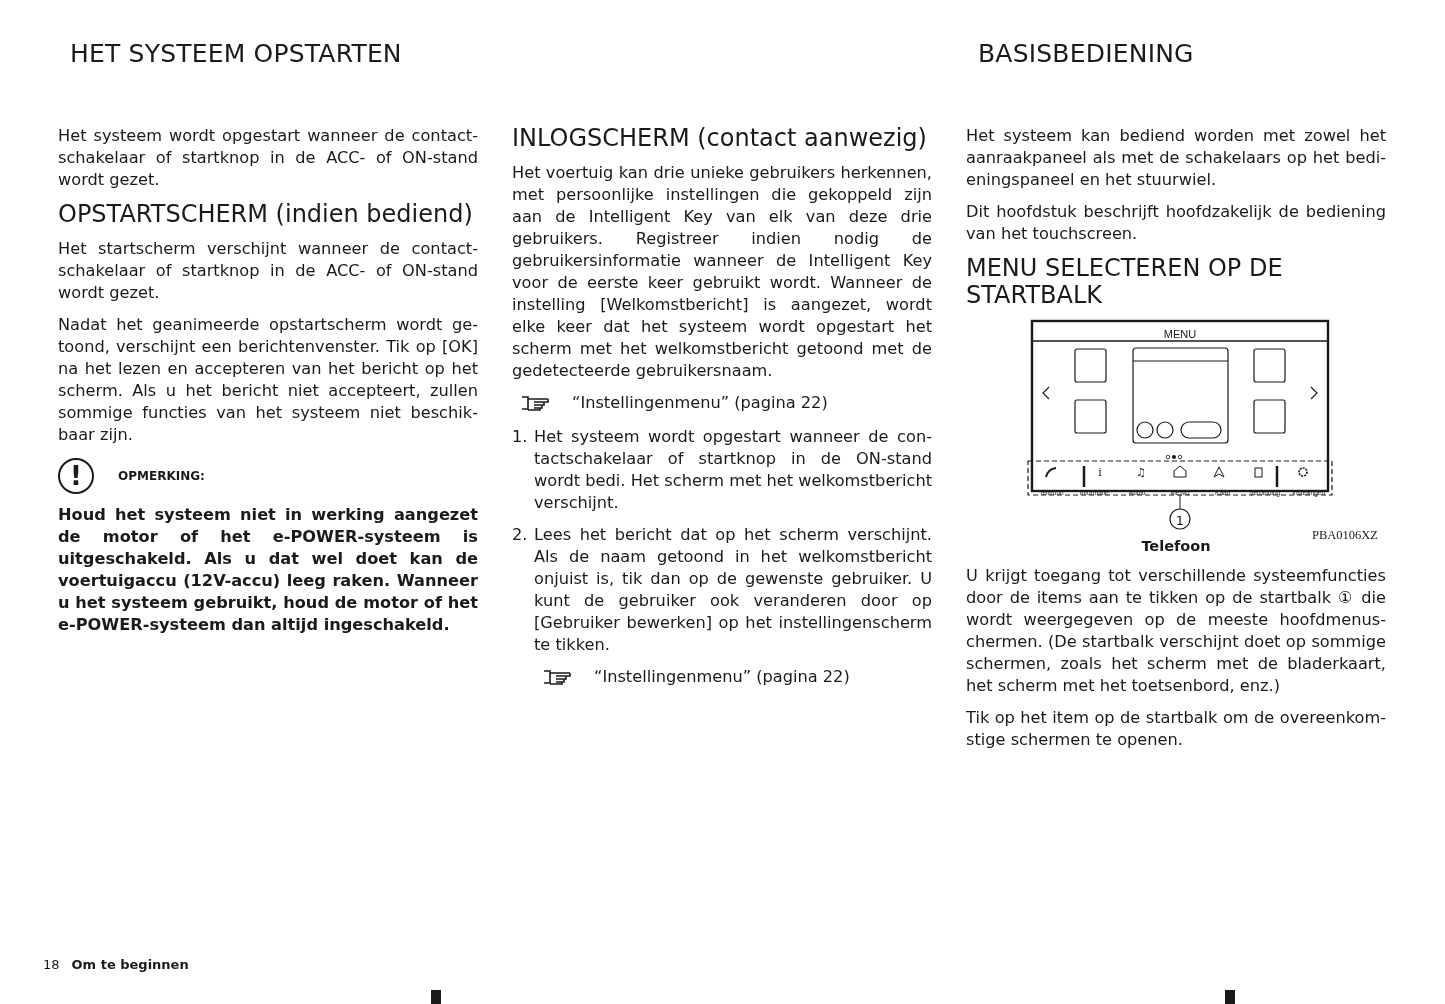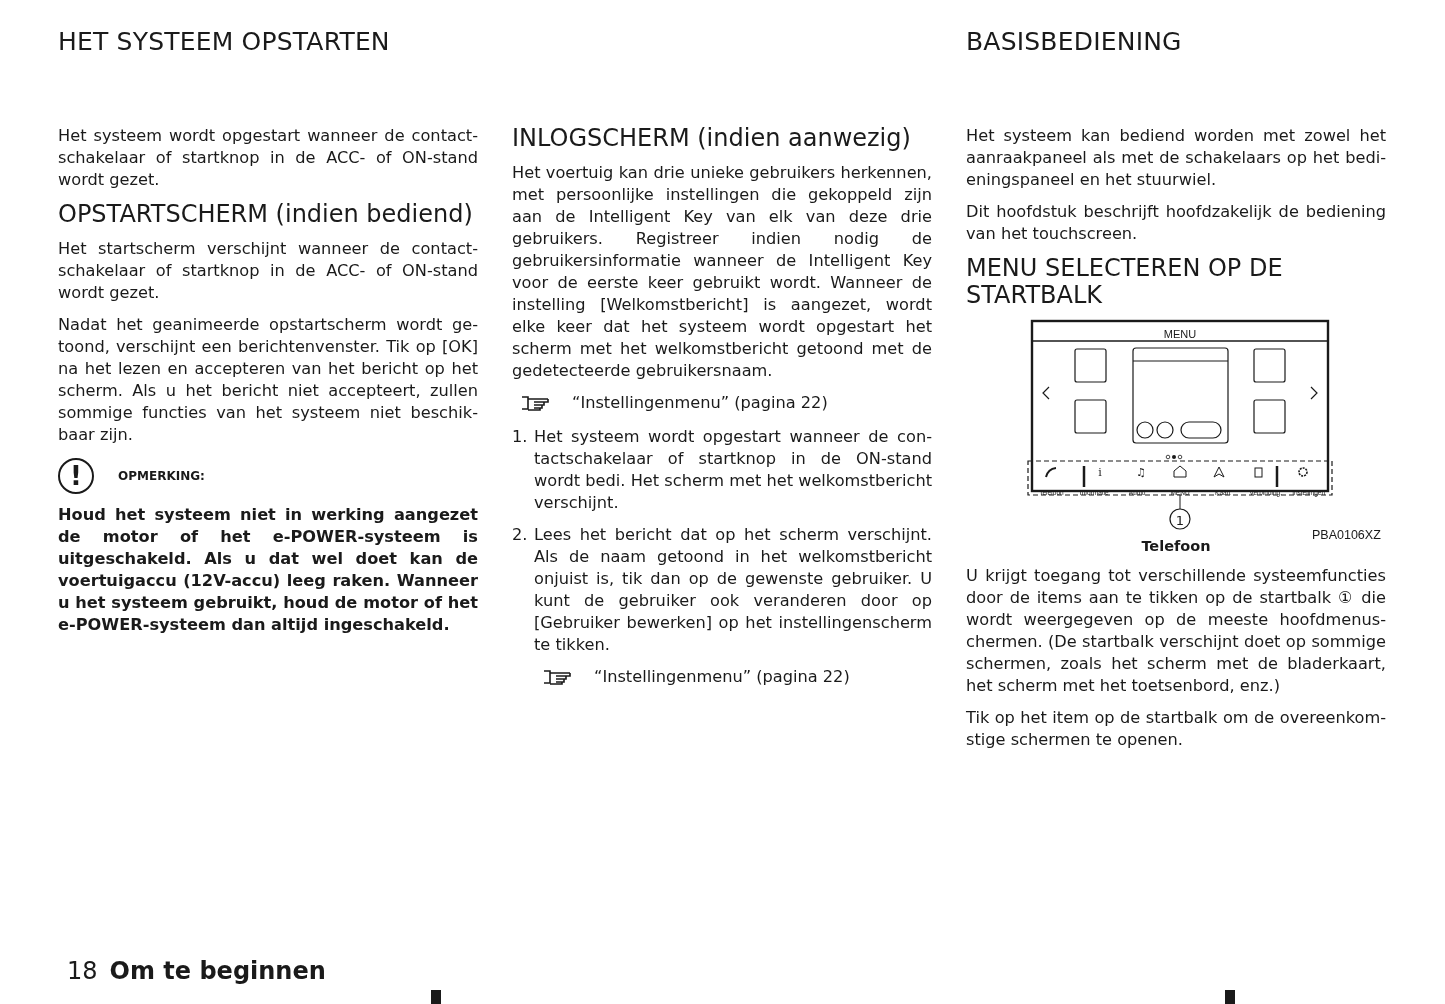--- a/index.html
+++ b/index.html
@@ -1,36 +1,36 @@
 <!DOCTYPE html>
 <html><head>
 <meta charset="utf-8">
 <style>
   html, body { margin:0; padding:0; background:#ffffff; }
   body { width:1445px; height:1004px; position:relative; overflow:hidden;
          font-family:"DejaVu Sans", sans-serif; color:#1a1a1a; }
-  .hdr { position:absolute; top:27px; font-size:25px; font-weight:normal; letter-spacing:0.2px; margin:0;text-align:center; }
+  .hdr { position:absolute; top:27px; font-size:25px; font-weight:normal; letter-spacing:0.2px; margin:12px;text-align:center; }
   .col { position:absolute; top:125px; width:420px; font-size:16.2px; line-height:22px; }
   .col p { margin:0 0 10px 0; text-align:justify; }
   .col h2 { margin:6px 0 10px 0; font-size:24px; line-height:27px; font-weight:normal; }
   .note-head { display:flex; align-items:center; margin:12px 0 10px 0; }
   .note-icon { width:36px; height:36px; border:2.6px solid #1a1a1a; border-radius:50%; box-sizing:border-box;
                display:flex; align-items:center; justify-content:center; font-weight:bold; font-size:26px; margin-right:24px; }
   .note-title { font-weight:bold; font-size:12px; }
   .note-body { font-weight:bold; text-align:justify; }
   .ref { display:flex; align-items:center; margin:10px 0 12px 8px; }
   .ref svg { margin-right:20px; }
   .ref.indent { margin-left:30px; }
   ol { margin:0; padding:0; list-style:none; }
   ol li { display:flex; margin-bottom:10px; }
   ol li .num { width:22px; flex:0 0 22px; }
   ol li .txt { text-align:justify; flex:1; }
   .figure { position:relative; width:360px; height:230px; margin:8px 0 6px 58px; }
   .fig-caption { text-align:center; font-weight:bold; font-size:14.5px; margin:0 0 8px 0; }
-  .footer { position:absolute; top:957px; left:67px; font-size:24px; }
+  .footer { position:absolute; top:957px; left:43px; font-size:13px; }
   .footer b { margin-left:12px; }
   .mark { position:absolute; top:990px; width:10px; height:14px; background:#1a1a1a; }
 </style>
 </head>
 <body>
 
 <h1 class="hdr" style="left:58px">HET SYSTEEM OPSTARTEN</h1>
 <h1 class="hdr" style="left:966px">BASISBEDIENING</h1>
 
 <div class="col" style="left:58px">
@@ -39,21 +39,21 @@
   <p>Het startscherm verschijnt wanneer de contact­schakelaar of startknop in de ACC- of ON-stand wordt gezet.</p>
   <p>Nadat het geanimeerde opstartscherm wordt ge­toond, verschijnt een berichtenvenster. Tik op [OK] na het lezen en accepteren van het bericht op het scherm. Als u het bericht niet accepteert, zullen sommige functies van het systeem niet beschik­baar zijn.</p>
   <div class="note-head">
     <span class="note-icon">!</span>
     <span class="note-title">OPMERKING:</span>
   </div>
   <p class="note-body">Houd het systeem niet in werking aangezet de motor of het e-POWER-systeem is uitgeschakeld. Als u dat wel doet kan de voertuigaccu (12V-accu) leeg raken. Wanneer u het systeem gebruikt, houd de motor of het e-POWER-systeem dan altijd in­geschakeld.</p>
 </div>
 
 <div class="col" style="left:512px; width:420px">
-  <h2 style="margin-top:0">INLOGSCHERM (indien aanwezig)</h2>
+  <h2 style="margin-top:0">INLOGSCHERM (contact aanwezig)</h2>
   <p>Het voertuig kan drie unieke gebruikers herkennen, met persoonlijke instellingen die gekoppeld zijn aan de Intelligent Key van elk van deze drie gebruikers. Registreer indien nodig de gebruikersinformatie wanneer de Intelligent Key voor de eerste keer ge­bruikt wordt. Wanneer de instelling [Welkomstbe­richt] is aangezet, wordt elke keer dat het systeem wordt opgestart het scherm met het welkomstbe­richt getoond met de gedetecteerde gebruikers­naam.</p>
   <div class="ref">
     <svg width="32" height="18" viewBox="0 0 32 18">
       <path d="M2 3 L8 3 L8 15 L2 15 M8 5 L28 5 M28 5 L28 8 L14 8 M14 8 L24 8 L24 11 L14 11 M14 11 L22 11 L22 14 L14 14 M14 14 L20 14 L20 16 L8 16" fill="none" stroke="#1a1a1a" stroke-width="1.6"></path>
     </svg>
     <span>“Instellingenmenu” (pagina 22)</span>
   </div>
   <ol>
     <li>
       <span class="num">1.</span>
@@ -120,21 +120,21 @@
     <div style="position:absolute;left:6px;top:163px;width:300px;display:flex;font-family:'Liberation Sans',sans-serif;font-size:6.5px">
       <span style="flex:1;text-align:center">Telefoon</span>
       <span style="flex:1;text-align:center">Informatie</span>
       <span style="flex:1;text-align:center">Audio</span>
       <span style="flex:1;text-align:center">MENU</span>
       <span style="flex:1;text-align:center">Kaart</span>
       <span style="flex:1;text-align:center">Verbinding.</span>
       <span style="flex:1;text-align:center">Instellingen</span>
     </div>
     <div style="position:absolute;left:150px;top:191px;width:12px;text-align:center;font-size:13px">1</div>
-    <div style="position:absolute;left:288px;top:205px;font-size:12.5px;font-family:Liberation Sans, sans-serif">PBA0106XZ</div>
+    <div style="position:absolute;left:288px;top:205px;font-size:12.5px;font-family:Liberation Serif, serif">PBA0106XZ</div>
   </div>
   <div class="fig-caption" style="margin-top:-20px">Telefoon</div>
 
   <p>U krijgt toegang tot verschillende systeemfuncties door de items aan te tikken op de startbalk ① die wordt weergegeven op de meeste hoofdmenus­chermen. (De startbalk verschijnt doet op sommige schermen, zoals het scherm met de bladerkaart, het scherm met het toetsenbord, enz.)</p>
   <p>Tik op het item op de startbalk om de overeenkom­stige schermen te openen.</p>
 </div>
 
 <div class="footer">
   <span>18</span><b>Om te beginnen</b>
 </div>

